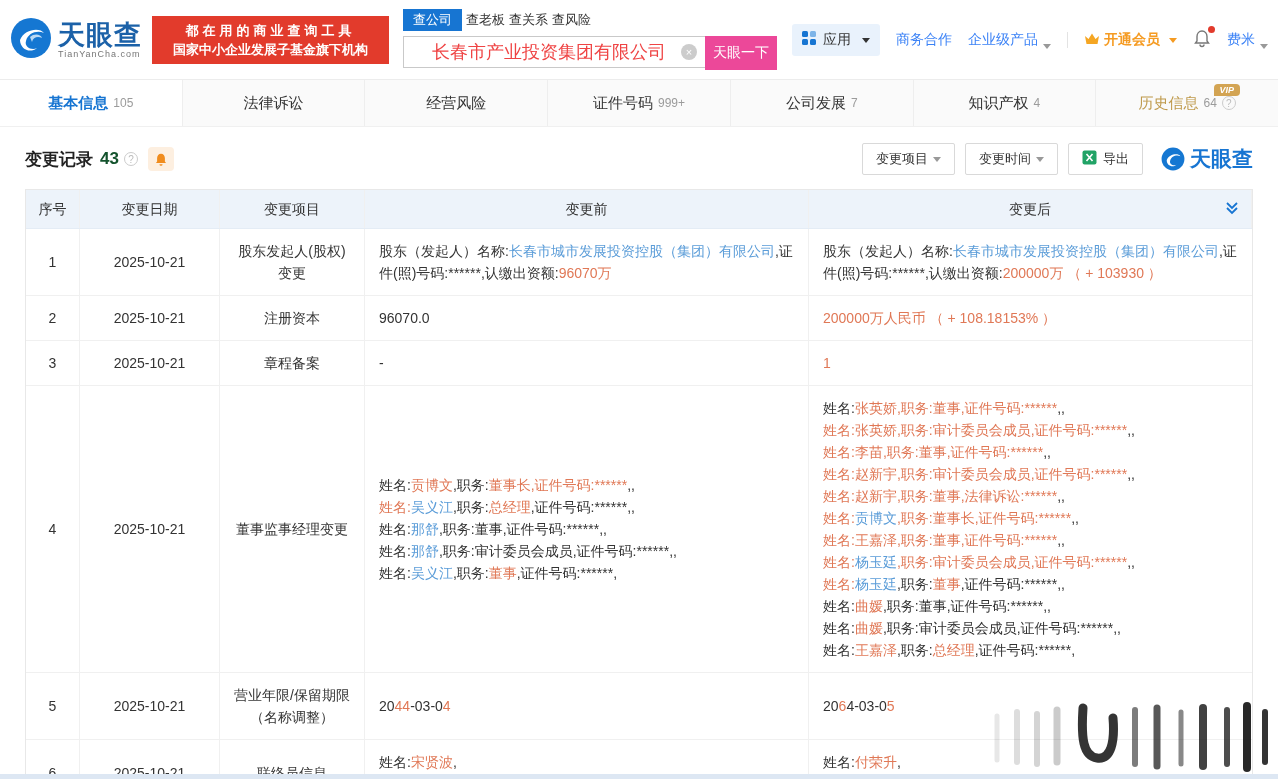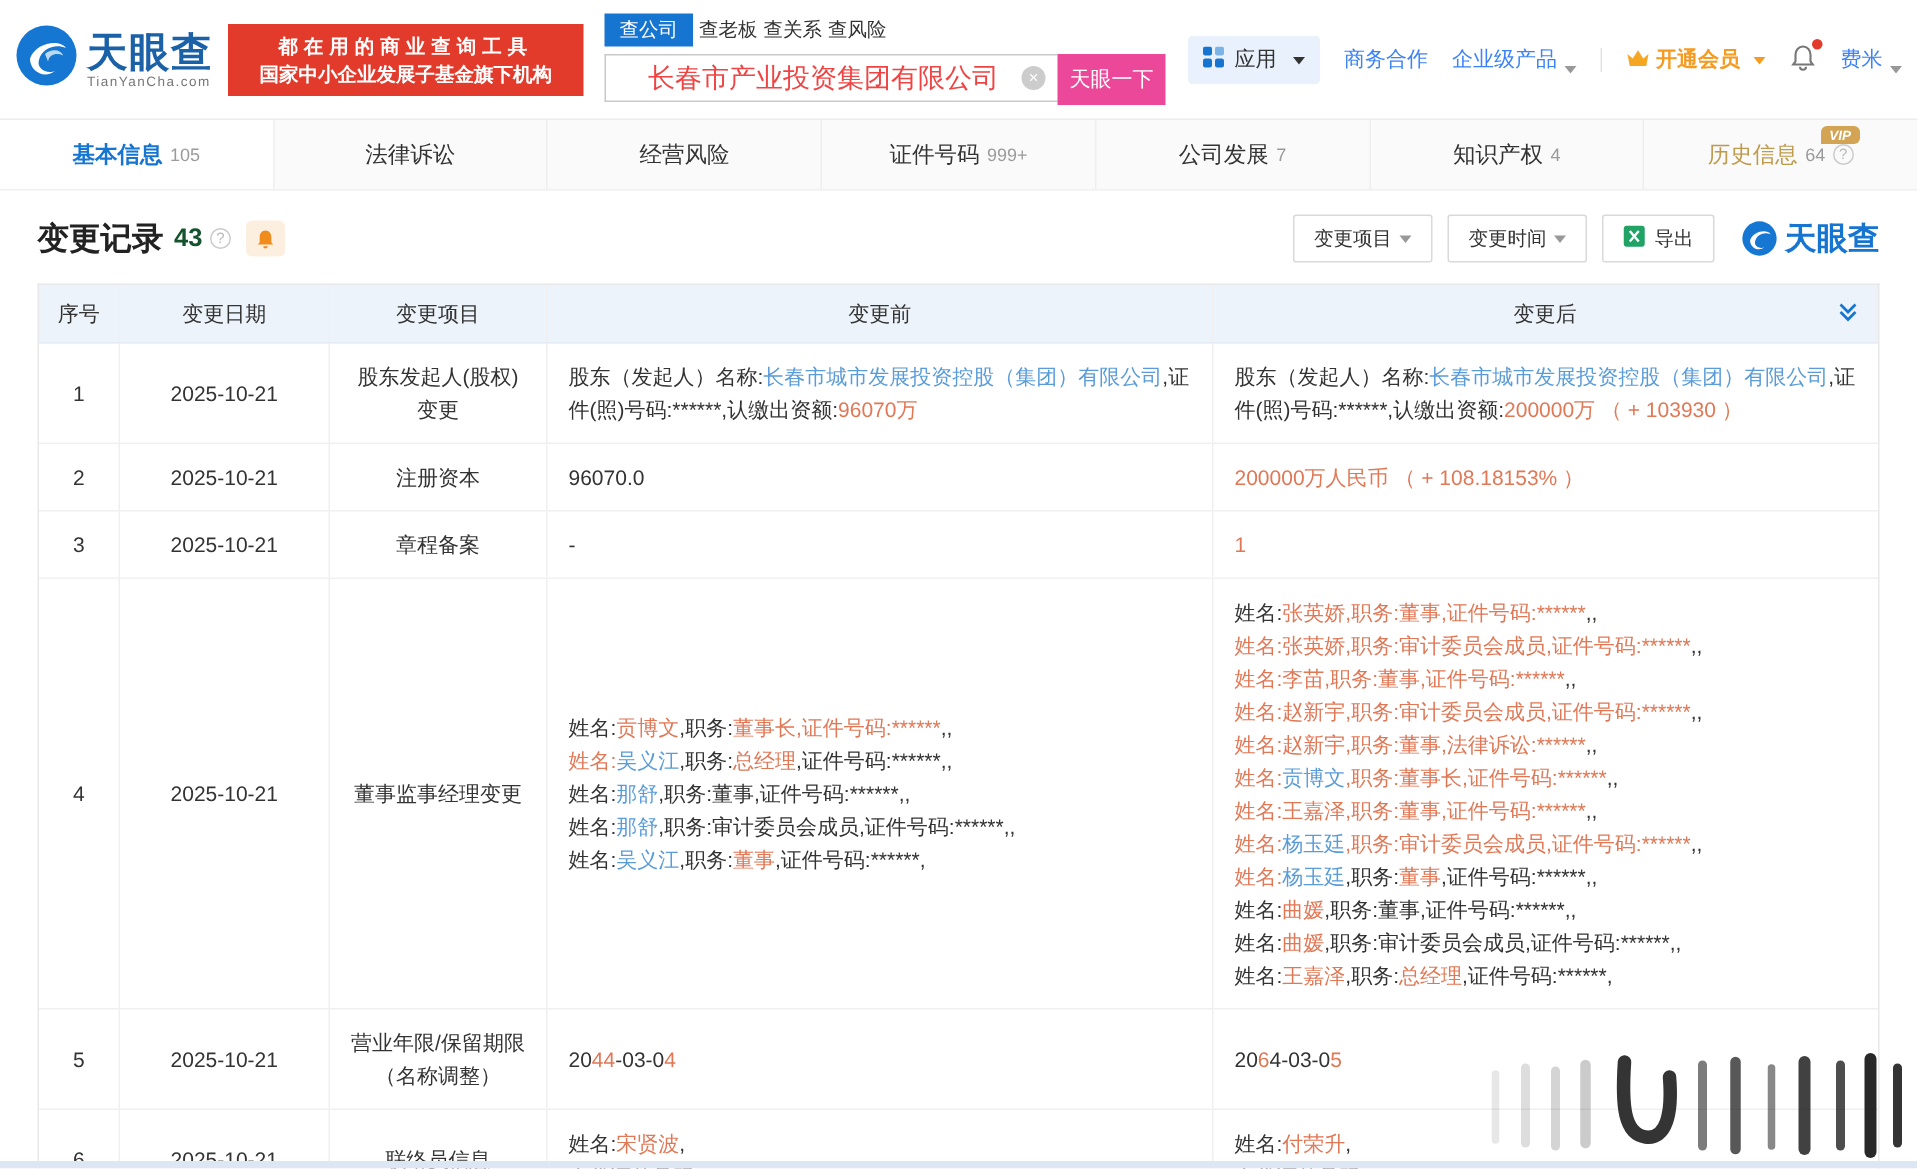--- a/index.html
+++ b/index.html
@@ -39,21 +39,21 @@
   .ptab { flex:1; display:flex; align-items:center; justify-content:center; font-size:15px; color:#333; border-right:1px solid #eee; position:relative; cursor:pointer; }
   .ptab:last-child { border-right:none; }
   .ptab.active { background:#fff; color:#1775d2; font-weight:bold; }
   .ptab .cnt { font-size:12px; color:#9b9b9b; margin-left:5px; font-weight:normal; }
   .ptab.goldtab { color:#bf9a4d; }
   .vip-badge { position:absolute; top:4px; right:38px; background:#d3a453; color:#fff; font-size:9px; font-weight:bold; font-style:italic; padding:1px 6px; border-radius:4px 4px 4px 0; }
   .qmark { width:14px; height:14px; border:1px solid #ccc; border-radius:50%; color:#bbb; font-size:10px; line-height:13px; text-align:center; margin-left:5px; font-weight:normal; }
 
   
   .section-bar { margin:15px 25px 13px 25px; display:flex; align-items:center; height:34px; }
-  .sec-title { font-size:21px; font-weight:bold; color:#222;font-family:Liberation Mono, monospace; }
+  .sec-title { font-size:17px; font-weight:bold; color:#222;font-family:Liberation Mono, monospace; }
   .sec-count { font-size:17px; font-weight:bold; color:#14532d; margin-left:7px; }
   .bell-chip { width:26px; height:24px; background:#fdefe0; border-radius:4px; display:flex; align-items:center; justify-content:center; margin-left:10px; cursor:pointer; }
   .sec-right { margin-left:auto; display:flex; align-items:center; gap:10px; }
   .filter-btn { border:1px solid #d9d9d9; background:#fff; height:32px; padding:0 13px; font-size:13px; color:#333; display:flex; align-items:center; cursor:pointer; border-radius:2px; }
   .export-btn { border:1px solid #d9d9d9; background:#fff; height:32px; padding:0 13px; font-size:13px; color:#333; display:flex; align-items:center; gap:6px; cursor:pointer; border-radius:2px; }
   .tyc-mark { display:flex; align-items:center; gap:5px; color:#1775d2; font-weight:bold; font-size:21px; margin-left:8px; }
 
   
   .tbl { margin:0 25px; border:1px solid #e8e8e8; border-bottom:none; }
   .trow { display:flex; border-bottom:1px solid #f0f0f0; }

